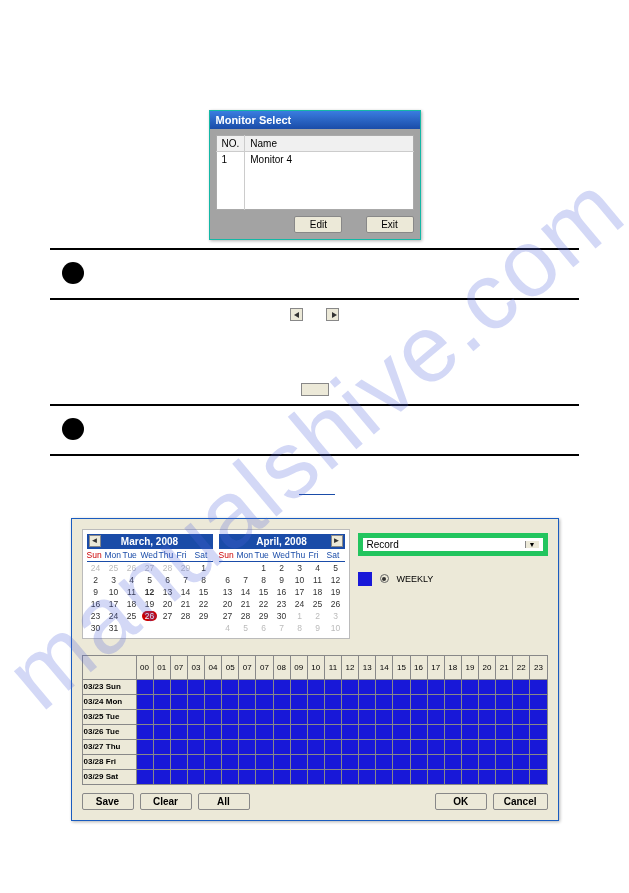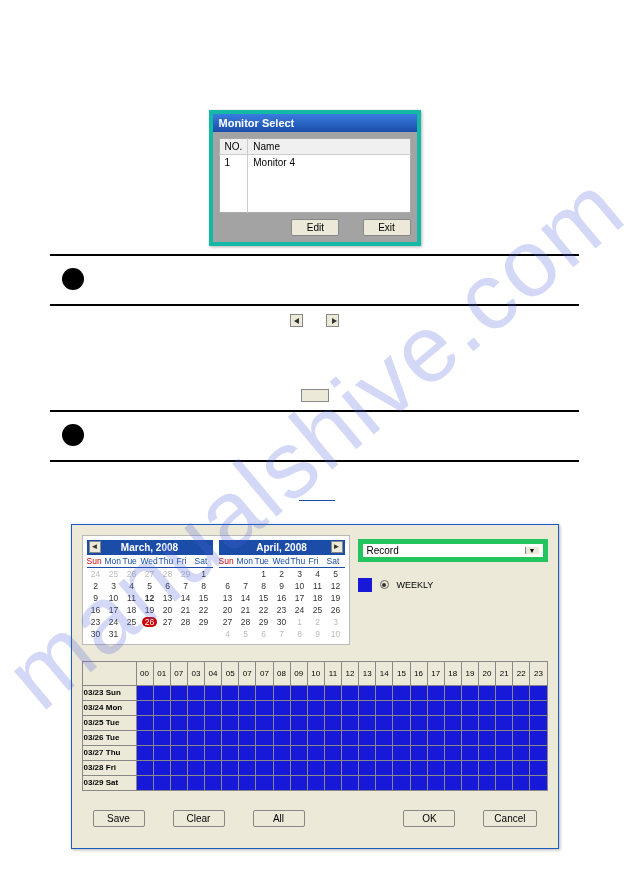--- a/index.html
+++ b/index.html
@@ -3,21 +3,21 @@
 <meta charset="utf-8">
 <style>
   * { box-sizing: border-box; margin: 0; padding: 0; }
   body { width: 629px; height: 893px; background: #fff; font-family: Arial, sans-serif; font-size: 11px; position: relative; overflow: hidden; }
 
   .watermark { position: absolute; top: 50%; left: 50%; transform: translate(-50%, -55%) rotate(-40deg); font-size: 95px; color: rgba(80, 100, 220, 0.25); font-weight: 400; pointer-events: none; z-index: 100; letter-spacing: 2px; font-family: Arial, sans-serif; }
 
   .page { position: relative; padding: 20px 50px; }
 
   
-  .monitor-dialog { width: 212px; margin: 90px auto 0; border: 4px solid #14b8a6; box-shadow: 1px 1px 3px rgba(0,0,0,0.3); }
+  .monitor-dialog { width: 212px; margin: 90px auto 0; border: 1px solid #14b8a6; box-shadow: 1px 1px 3px rgba(0,0,0,0.3); }
   .dlg-title { background: linear-gradient(#3a7de0, #1a4ca8); color: #fff; font-weight: bold; padding: 3px 6px; font-size: 11px; }
   .dlg-body { background: #a3a3a3; padding: 6px; }
   .list-table { width: 100%; background: #fff; border: 1px solid #aaa; border-collapse: collapse; font-size: 10px; }
   .list-table th { text-align: left; padding: 2px 5px; border-bottom: 1px solid #ccc; font-weight: normal; background: #f0f0f0; }
   .list-table td { padding: 2px 5px; height: 14px; }
   .list-table .col-no { width: 28px; border-right: 1px solid #ccc; }
   .btn-row { text-align: right; margin-top: 6px; }
   .win-btn { display: inline-block; min-width: 48px; padding: 2px 10px; background: #ece9d8; border: 1px solid #888; border-radius: 2px; font-size: 10px; text-align: center; margin-left: 20px; cursor: pointer; }
 
   .hr { border: 0; border-top: 2px solid #000; margin: 8px 0; }
@@ -66,21 +66,21 @@
   .grid-wrap { margin-top: 16px; }
   .sched-grid { border-collapse: collapse; width: 100%; font-size: 8px; table-layout: fixed; }
   .sched-grid th, .sched-grid td { border: 1px solid #888; padding: 0; text-align: center; }
   .sched-grid th { background: #ece9d8; font-weight: normal; height: 24px; }
   .sched-grid th.daycol { width: 54px; text-align: left; padding-left: 3px; font-weight: bold; }
   .sched-grid td.day { background: #ece9d8; text-align: left; padding-left: 1px; font-weight: bold; height: 15px; }
   .sched-grid td.slot { background: #1818d8; }
 
   .sched-btns { display: flex; justify-content: space-between; margin-top: 8px; }
   .sched-btns .lgrp, .sched-btns .rgrp { display: flex; gap: 6px; }
-  .sched-btns .win-btn { min-width: 52px; margin: 11px; }
+  .sched-btns .win-btn { min-width: 52px; margin: 0; font-weight: bold; }
 
 </style>
 </head>
 <body>
 
 <div class="watermark">manualshive.com</div>
 
 <div class="page">
 
   

